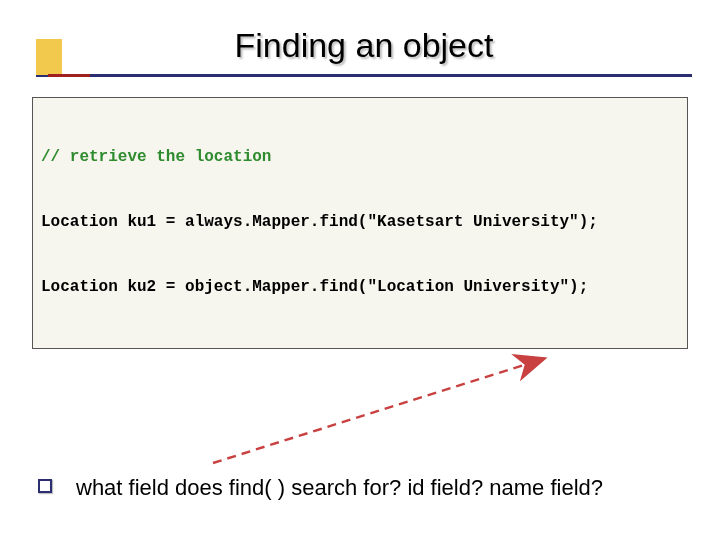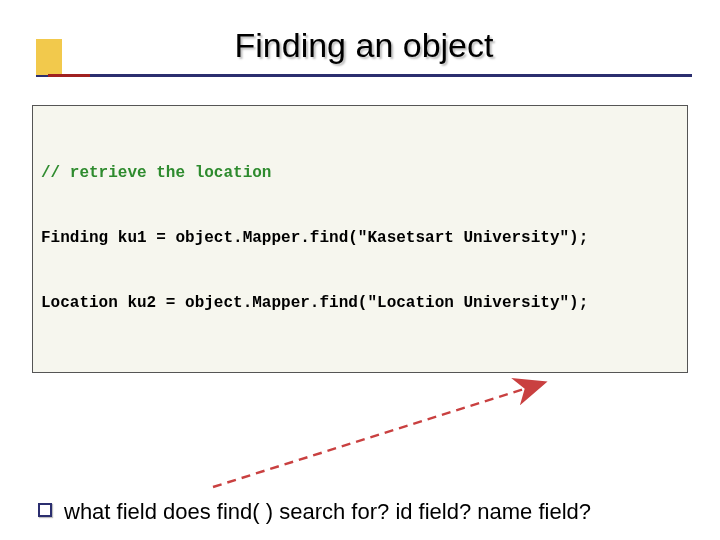--- a/index.html
+++ b/index.html
@@ -12,21 +12,21 @@
     overflow: hidden;
   }
   .slide {
     width: 100%;
     height: 100%;
     padding: 20px 28px 20px 28px;
     position: relative;
   }
   .title-wrap {
     position: relative;
-    margin-bottom: 28px;
+    margin-bottom: 20px;
     padding-left: 8px;
   }
   .title {
     font-size: 34px;
     font-weight: 400;
     color: #000;
     text-align: center;
     padding: 6px 0 10px 0;
     text-shadow: 2px 2px 2px rgba(0,0,0,0.25);
   }
@@ -58,21 +58,21 @@
     left: 12px;
     width: 42px;
     bottom: 0;
     height: 3px;
     background: #a02020;
     z-index: 2;
   }
   .code-box {
     border: 1px solid #555;
     background: #f6f6ee;
-    padding: 14px 8px;
+    padding: 6px 8px;
     margin: 8px 4px 0 4px;
     font-family: "Courier New", Courier, monospace;
     font-size: 16px;
     font-weight: bold;
     line-height: 1.35;
     white-space: pre;
     color: #000;
   }
   .code-line { display: block; }
   .c-green { color: #2e8b2e; }
@@ -85,20 +85,21 @@
   .bullets {
     padding: 0 6px 0 10px;
   }
   .bullet {
     display: flex;
     align-items: flex-start;
     margin: 10px 0 14px 0;
     font-size: 22px;
     color: #000;
     line-height: 1.35;
+    gap: 12px;
   }
   .bullet .sq {
     flex: 0 0 auto;
     width: 14px;
     height: 14px;
     border: 2px solid #2b2e6f;
     margin: 6px 12px 0 0;
     box-shadow: 1px 1px 1px rgba(0,0,0,0.25);
   }
   .bullet .txt { flex: 1 1 auto; }
@@ -112,21 +113,21 @@
     <h1 class="title">Finding an object</h1>
     <div class="title-underline">
       <div class="bar-yellow"></div>
       <div class="bar-navy"></div>
       <div class="bar-red"></div>
     </div>
   </div>
 
   <div class="code-box">
     <span class="code-line c-green">// retrieve the location</span>
-    <span class="code-line c-black">Finding ku1 = object.Mapper.find("Kasetsart University");</span>
+    <span class="code-line c-black">Location ku1 = always.Mapper.find("Kasetsart University");</span>
     <span class="code-line c-black">Location ku2 = object.Mapper.find("Location University");</span>
   </div>
 
   <div class="arrow-wrap">
     <svg width="660" height="120" viewBox="0 0 660 120" style="position:absolute; left:10px; top:0;">
       <defs>
         <marker id="ah" markerWidth="14" markerHeight="12" refX="12" refY="6" orient="auto">
           <path d="M0,0 L14,6 L0,12 L4,6 Z" fill="#c94040"></path>
         </marker>
       </defs>

